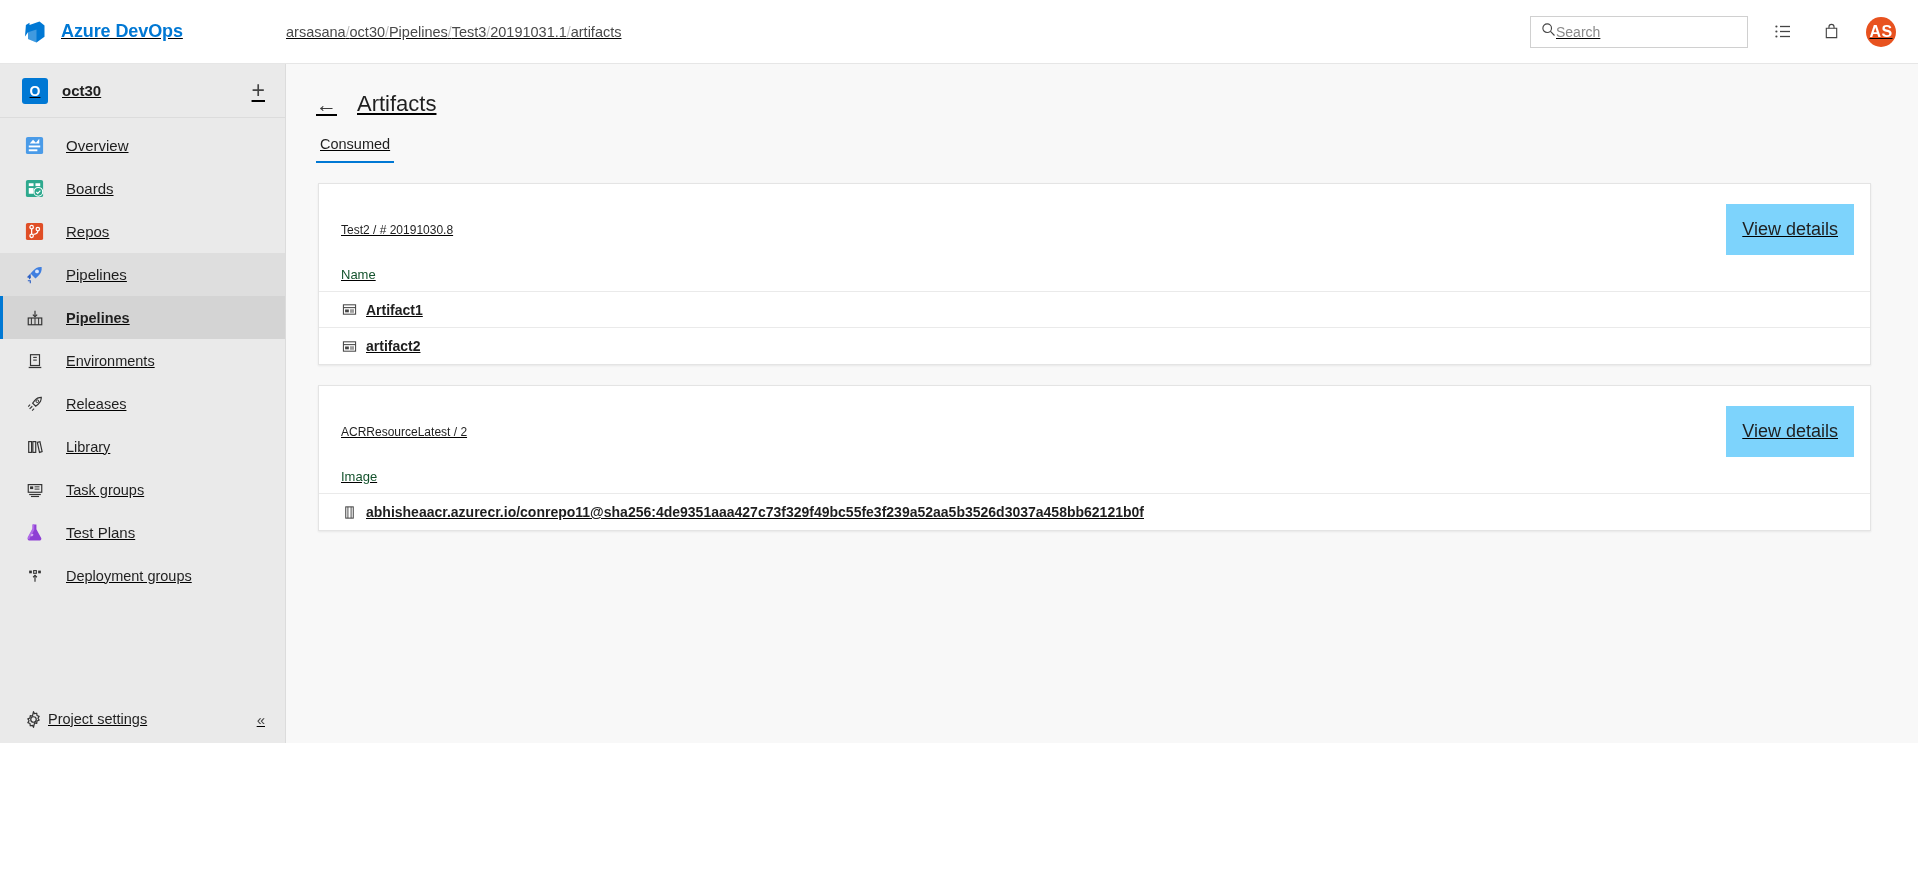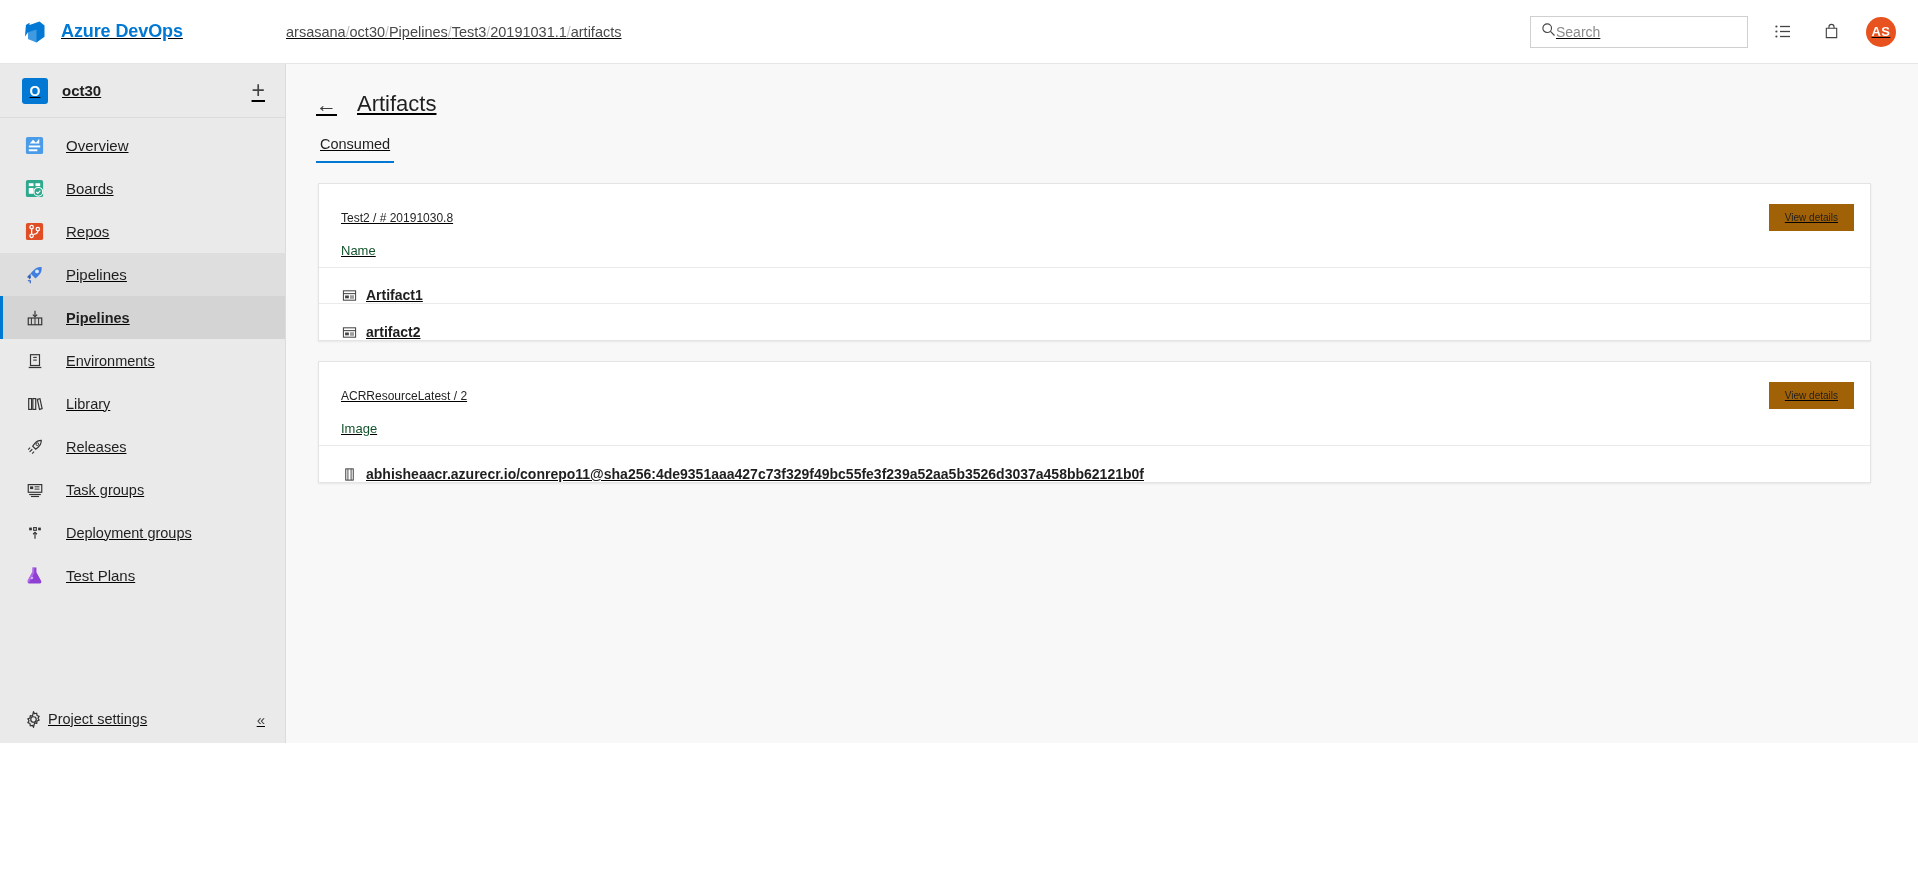--- a/index.html
+++ b/index.html
@@ -50,21 +50,21 @@
   }
   .search-box input::placeholder { color: #8a8a8a; }
   .icon-btn {
     width: 26px; height: 26px;
     display: flex; align-items: center; justify-content: center;
     color: #444; cursor: pointer;
   }
   .avatar {
     width: 30px; height: 30px; border-radius: 50%;
     background: #e8521f; color: #fff;
-    font-size: 13px; font-weight: bold; letter-spacing: 0.4px;
+    font-size: 16px; font-weight: bold; letter-spacing: 0.4px;
     display: flex; align-items: center; justify-content: center;
     cursor: pointer;
   }
 
   
   .body { display: flex; flex: 1; min-height: 0; }
 
   
   .sidebar {
     width: 286px; min-width: 286px;
@@ -148,32 +148,32 @@
     box-shadow: 0 1px 2px rgba(0,0,0,0.07);
     margin-bottom: 20px;
   }
   .card-head {
     display: flex; align-items: center;
     padding: 20px 16px 0 22px; min-height: 40px;
   }
   .card-title { font-size: 12px; color: #1f1f1f; }
   .view-details {
     margin-left: auto;
-    background: #a16207; border: none;
+    background: #7dd3fc; border: none;
     font-family: "Liberation Sans", sans-serif;
-    font-size: 10px; color: #1f1f1f;
-    padding: 8px 16px; cursor: pointer;
+    font-size: 18px; color: #1f1f1f;
+    padding: 15px 16px; cursor: pointer;
   }
   .col-header {
     font-size: 13px; color: #14532d;
     padding: 12px 0 9px 22px;
     border-bottom: 1px solid #eaeaea;
   }
   .row {
-    display: flex; align-items: flex-end; gap: 9px;
+    display: flex; align-items: center; gap: 9px;
     height: 36px; padding-left: 22px;
     border-bottom: 1px solid #eaeaea;
     font-size: 14px; font-weight: bold; color: #1f1f1f;
     cursor: pointer;
   }
   .row:last-child { border-bottom: none; }
   .row .ico { width: 16px; height: 16px; flex: 0 0 16px;
     display: flex; align-items: center; justify-content: center; }
   .row-text { white-space: nowrap; }
 </style>
@@ -328,75 +328,75 @@
               <line x1="8" y1="9" x2="12" y2="9" stroke="#333" stroke-width="1.2"></line>
               <line x1="3" y1="17.2" x2="17" y2="17.2" stroke="#333" stroke-width="1.4"></line>
             </svg>
           </span>
           <span>Environments</span>
         </div>
 
         <div class="nav-item sub">
           <span class="ico">
             <svg viewBox="0 0 20 20" width="18" height="18">
+              <path d="M17 2.6c-3 0-5.6 1.3-7.4 3.6L7.4 9l3.4 3.4 2.7-2.2C15.8 8.4 17 5.7 17 2.6z" fill="none" stroke="#333" stroke-width="1.3"></path>
+              <circle cx="12.6" cy="6.9" r="1.5" fill="none" stroke="#333" stroke-width="1.1"></circle>
+              <path d="M7 12.5l-3 3M4.5 10.8L2.5 13M9 15.2l-2.2 2.1" fill="none" stroke="#333" stroke-width="1.2"></path>
+            </svg>
+          </span>
+          <span>Releases</span>
+        </div>
+
+        <div class="nav-item sub">
+          <span class="ico">
+            <svg viewBox="0 0 20 20" width="18" height="18">
               <rect x="3" y="4" width="3.2" height="12" fill="none" stroke="#333" stroke-width="1.3"></rect>
               <rect x="7.6" y="4" width="3.2" height="12" fill="none" stroke="#333" stroke-width="1.3"></rect>
               <path d="M12.6 4.9l2.9-.8 2.4 11.1-2.9.8z" fill="none" stroke="#333" stroke-width="1.3"></path>
             </svg>
           </span>
           <span>Library</span>
-        </div>
-
-        <div class="nav-item sub">
-          <span class="ico">
-            <svg viewBox="0 0 20 20" width="18" height="18">
-              <path d="M17 2.6c-3 0-5.6 1.3-7.4 3.6L7.4 9l3.4 3.4 2.7-2.2C15.8 8.4 17 5.7 17 2.6z" fill="none" stroke="#333" stroke-width="1.3"></path>
-              <circle cx="12.6" cy="6.9" r="1.5" fill="none" stroke="#333" stroke-width="1.1"></circle>
-              <path d="M7 12.5l-3 3M4.5 10.8L2.5 13M9 15.2l-2.2 2.1" fill="none" stroke="#333" stroke-width="1.2"></path>
-            </svg>
-          </span>
-          <span>Releases</span>
         </div>
 
         <div class="nav-item sub">
           <span class="ico">
             <svg viewBox="0 0 20 20" width="18" height="18">
               <rect x="2.5" y="4" width="15" height="8.5" fill="none" stroke="#333" stroke-width="1.3"></rect>
               <rect x="4.5" y="6" width="3.5" height="3" fill="#333"></rect>
               <line x1="9.5" y1="6.5" x2="15" y2="6.5" stroke="#333" stroke-width="1.1"></line>
               <line x1="9.5" y1="9" x2="15" y2="9" stroke="#333" stroke-width="1.1"></line>
               <line x1="3.5" y1="15" x2="16.5" y2="15" stroke="#333" stroke-width="1.3"></line>
               <line x1="5.5" y1="17.2" x2="14.5" y2="17.2" stroke="#333" stroke-width="1.3"></line>
             </svg>
           </span>
           <span>Task groups</span>
         </div>
 
+        <div class="nav-item">
+          <span class="ico">
+            <svg viewBox="0 0 22 22" width="21" height="21">
+              <path d="M9 2.5h4v5.2l5 9.1c.6 1.1-.1 2.5-1.4 2.5H5.4c-1.3 0-2-1.4-1.4-2.5l5-9.1z" fill="#8e3fd4"></path>
+              <path d="M9 2.5h1.8v5.6L6 17.1c-.3.6 0 1.1.6 1.1H5.4c-1.3 0-2-1.4-1.4-2.5l5-9.1z" fill="#b06ae8"></path>
+              <ellipse cx="8.4" cy="13.6" rx="1.5" ry="1.1" fill="#d6aef2" transform="rotate(-30 8.4 13.6)"></ellipse>
+            </svg>
+          </span>
+          <span>Test Plans</span>
+        </div>
+
         <div class="nav-item sub">
           <span class="ico">
             <svg viewBox="0 0 20 20" width="18" height="18">
               <rect x="3.5" y="4" width="3" height="3" fill="#333"></rect>
               <rect x="8.5" y="4" width="3" height="3" fill="none" stroke="#333" stroke-width="1.2"></rect>
               <rect x="13.5" y="4" width="3" height="3" fill="#333"></rect>
               <line x1="10" y1="9.5" x2="10" y2="16.5" stroke="#333" stroke-width="1.3"></line>
               <path d="M7.9 11.4L10 9.3l2.1 2.1" fill="none" stroke="#333" stroke-width="1.3"></path>
             </svg>
           </span>
           <span>Deployment groups</span>
-        </div>
-
-        <div class="nav-item">
-          <span class="ico">
-            <svg viewBox="0 0 22 22" width="21" height="21">
-              <path d="M9 2.5h4v5.2l5 9.1c.6 1.1-.1 2.5-1.4 2.5H5.4c-1.3 0-2-1.4-1.4-2.5l5-9.1z" fill="#8e3fd4"></path>
-              <path d="M9 2.5h1.8v5.6L6 17.1c-.3.6 0 1.1.6 1.1H5.4c-1.3 0-2-1.4-1.4-2.5l5-9.1z" fill="#b06ae8"></path>
-              <ellipse cx="8.4" cy="13.6" rx="1.5" ry="1.1" fill="#d6aef2" transform="rotate(-30 8.4 13.6)"></ellipse>
-            </svg>
-          </span>
-          <span>Test Plans</span>
         </div>
 
       </div>
 
       <div class="settings-row">
         <span class="ico" style="width:22px;height:22px;display:flex;align-items:center;justify-content:center;">
           <svg viewBox="0 0 20 20" width="19" height="19">
             <circle cx="10" cy="10" r="2.9" fill="none" stroke="#333" stroke-width="1.3"></circle>
             <path d="M10 1.8l1.1 2.1 2.3-.5.3 2.4 2.2.9-1.2 2 1.2 2-2.2.9-.3 2.4-2.3-.5L10 18.2l-1.1-2.1-2.3.5-.3-2.4-2.2-.9 1.2-2-1.2-2 2.2-.9.3-2.4 2.3.5z" fill="none" stroke="#333" stroke-width="1.3" stroke-linejoin="round"></path>
           </svg>

